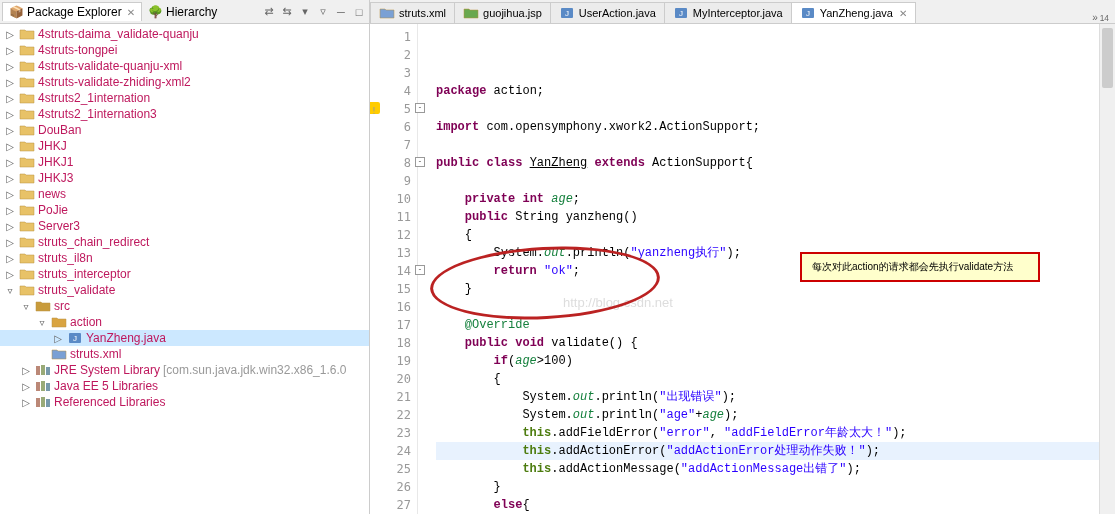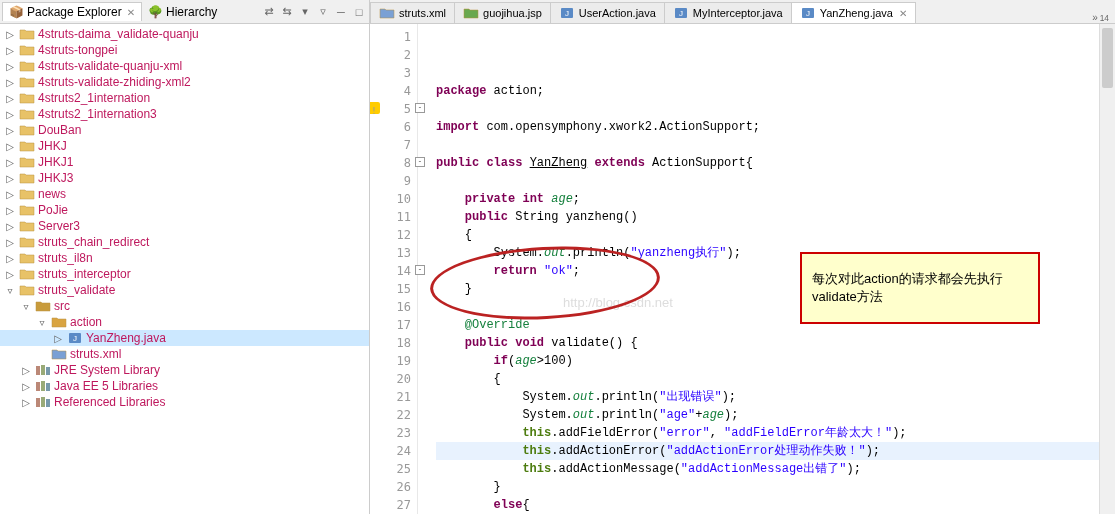--- a/index.html
+++ b/index.html
@@ -42,21 +42,21 @@
     .code-line.highlight { background: #e8f2fe; }
     
     .kw { color: #7f0055; font-weight: bold; margin-top: 48px; }
     .str { color: #2a00ff; }
     .field { color: #15803d; font-style: italic; }
     .com { color: #15803d; }
     .this { color: #4d7c0f; font-weight: bold; }
     .underline { text-decoration: underline; text-align: right; }
     
     .annotation-circle { position: absolute; border: 3px solid #b22; border-radius: 50%; pointer-events: none; }
-    .annotation-box { position: absolute; background: #ffffcc; border: 2px solid #c00; padding: 16px 10px; font-size: 13px; color: #000; line-height: 1.4; }
+    .annotation-box { position: absolute; background: #ffffcc; border: 2px solid #c00; padding: 6px 10px; font-size: 10px; color: #000; line-height: 1.4; }
     
     .watermark { position: absolute; color: #ddd; font-size: 13px; pointer-events: none; font-family: Arial; margin-top: 32px; }
     
     .scrollbar-v { position: absolute; right: 0; top: 24px; bottom: 0; width: 16px; background: #f0f0f0; border-left: 1px solid #ddd; }
     .sb-thumb { position: absolute; left: 2px; right: 2px; background: #ccc; border-radius: 2px; }
     
     svg { display: block; }
   </style>
 </head>
 <body>
@@ -275,20 +275,21 @@
       <div class="tree-item indent-1">
         <span class="expand-icon">▷</span>
         <span class="folder-icon">
           <svg width="16" height="14">
             <rect x="1" y="3" width="4" height="9" fill="#b87"></rect>
             <rect x="6" y="2" width="4" height="10" fill="#9a7"></rect>
             <rect x="11" y="4" width="4" height="8" fill="#79a"></rect>
           </svg>
         </span>
         <span class="tree-label">JRE System Library</span>
+        <span class="lib-hint"> [com.sun.java.jdk.win32.x86_1.6.0</span>
       </div>
       <div class="tree-item indent-1">
         <span class="expand-icon">▷</span>
         <span class="folder-icon">
           <svg width="16" height="14">
             <rect x="1" y="3" width="4" height="9" fill="#b87"></rect>
             <rect x="6" y="2" width="4" height="10" fill="#9a7"></rect>
             <rect x="11" y="4" width="4" height="8" fill="#79a"></rect>
           </svg>
         </span>

